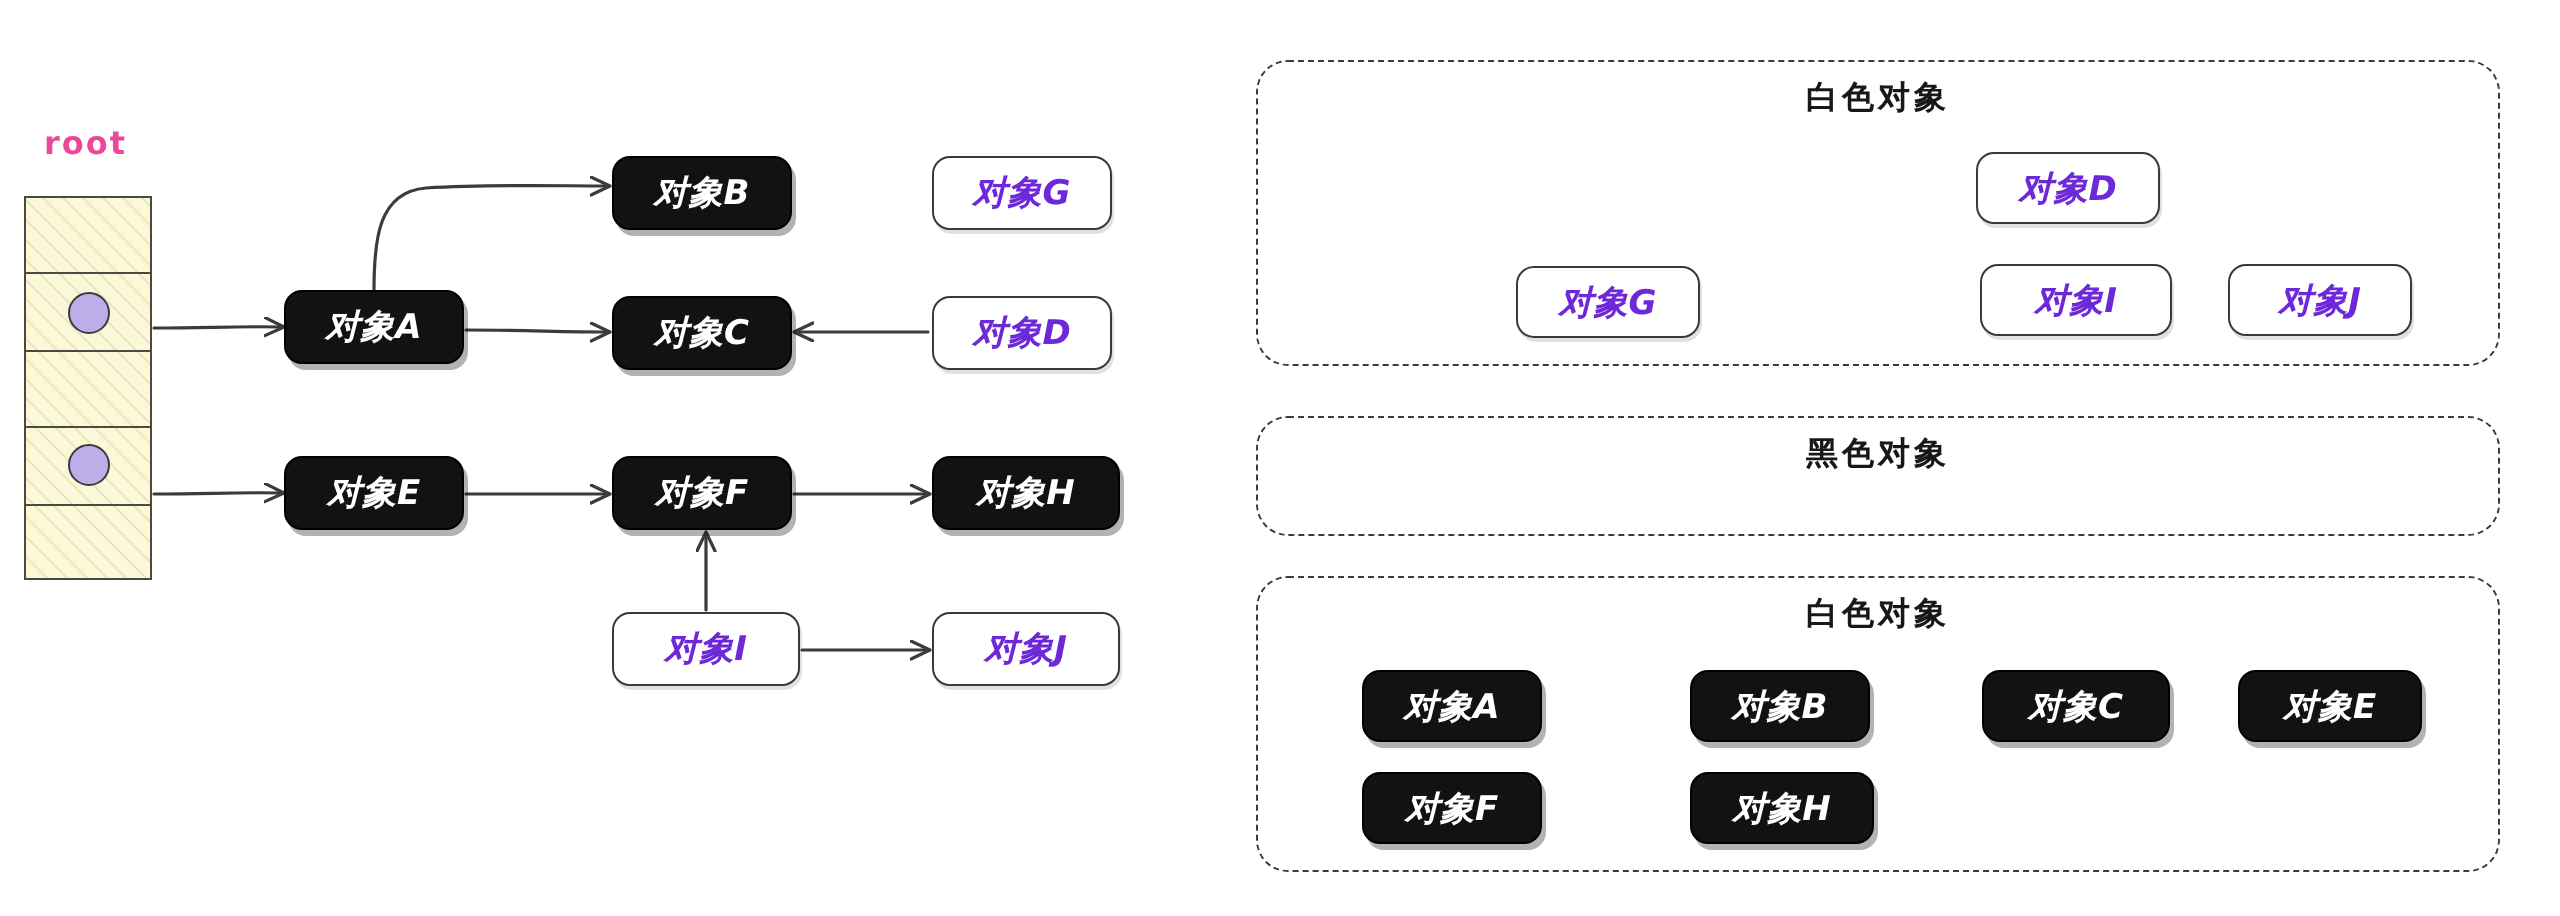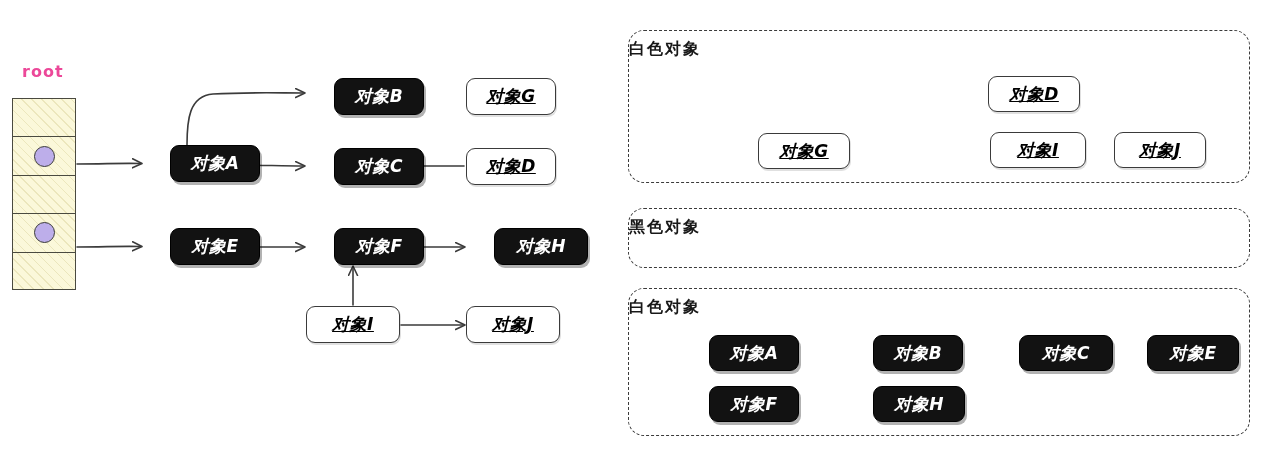--- a/index.html
+++ b/index.html
@@ -21,27 +21,25 @@
     letter-spacing:.5px;
     white-space:nowrap;
     font-style:italic;
     font-weight:600;
     box-sizing:border-box;
   }
   .node.black{
     background:#121212;color:#ffffff;
     border:1px solid #000;
     box-shadow:2px 3px 0 rgba(0,0,0,.30);
-    margin-left:28px;
   }
   .node.white{
-    background:#ffffff;color:#000000;
+    background:#ffffff;color:#6d28d9;
     border:1.6px solid #3a3a3a;
     box-shadow:1px 2px 0 rgba(0,0,0,.12);
-    text-decoration:underline;
   }
 
   
   #root-label{
     position:absolute;left:22px;top:62px;
     font-size:16px;font-weight:700;color:#ec4899;
     letter-spacing:1px;
   }
   #root-table{
     position:absolute;left:12px;top:98px;width:64px;height:192px;
@@ -68,21 +66,21 @@
   
   .panel{
     position:absolute;
     border:1.7px dashed #3b3b3b;
     border-radius:16px;
     box-sizing:border-box;
     background:#fff;
   }
   .panel-title{
     position:absolute;left:0;right:0;top:8px;
-    text-align:left;
+    text-align:center;
     font-size:16px;color:#181818;font-weight:600;
     letter-spacing:2px;
   }
 
   
   #watermark{
     position:absolute;left:958px;top:412px;
     font-size:19px;color:#d2d2d2;
     letter-spacing:2px;white-space:nowrap;
     font-weight:600;

